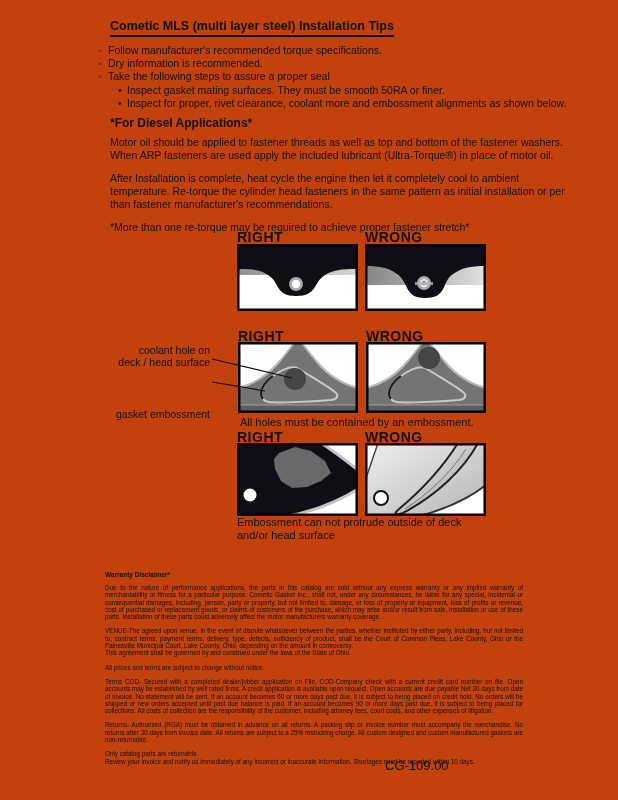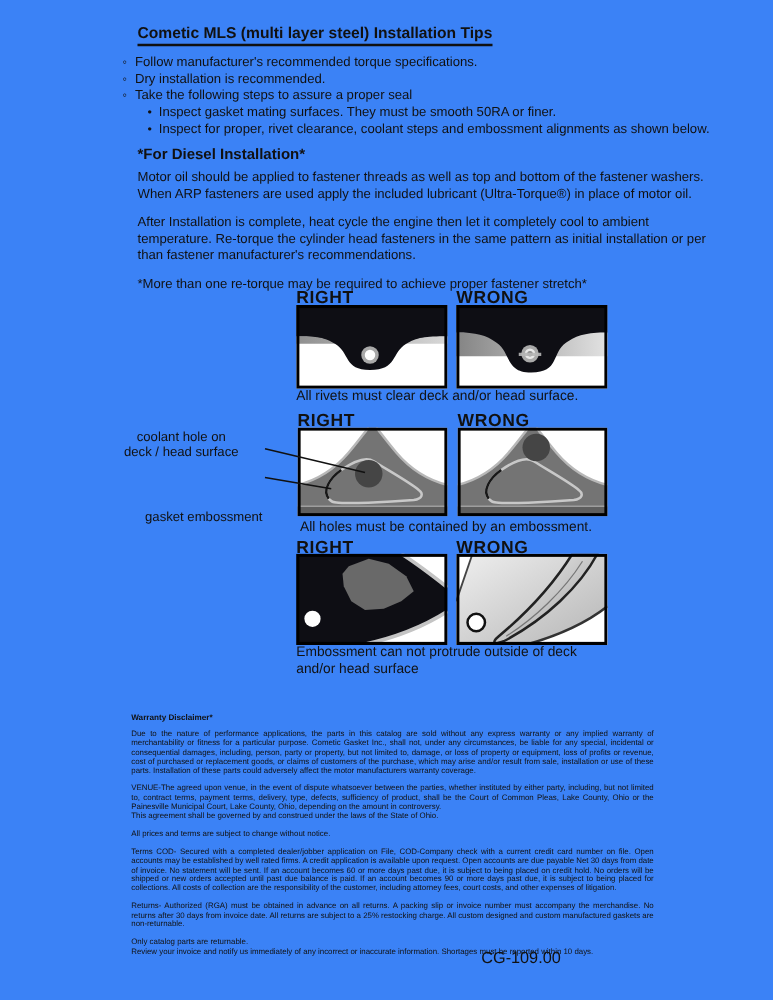--- a/index.html
+++ b/index.html
@@ -1,17 +1,17 @@
 <!DOCTYPE html>
 <html><head>
 <meta charset="utf-8">
 <style>
   html,body{margin:0;padding:0;background:#ffffff;}
   .page{
-    position:relative;width:618px;height:800px;background:#3b82f6;
+    position:relative;width:618px;height:800px;background:#c2410c;
     font-family:"Liberation Sans","DejaVu Sans",sans-serif;color:#111;
     overflow:hidden;
   }
   
   .title{
     position:absolute;left:110px;top:19px;margin:0;
     font-size:12.5px;font-weight:bold;letter-spacing:0;
     border-bottom:2px solid #111;padding-bottom:2px;display:inline-block;
   }
   
@@ -43,38 +43,38 @@
 
   <h1 class="title">Cometic MLS (multi layer steel) Installation Tips</h1>
 
   <div class="tips">
     <div class="tiprow">
       <span class="mk">◦</span>
       <span>Follow manufacturer's recommended torque specifications.</span>
     </div>
     <div class="tiprow">
       <span class="mk">◦</span>
-      <span>Dry installation is recommended.</span>
+      <span>Dry information is recommended.</span>
     </div>
     <div class="tiprow">
       <span class="mk">◦</span>
       <span>Take the following steps to assure a proper seal</span>
     </div>
     <div class="tiprow subrow">
       <span class="mk">•</span>
       <span>Inspect gasket mating surfaces.  They must be smooth 50RA or finer.</span>
     </div>
     <div class="tiprow subrow">
       <span class="mk">•</span>
-      <span>Inspect for proper, rivet clearance, coolant steps and embossment alignments as shown below.</span>
+      <span>Inspect for proper, rivet clearance, coolant more and embossment alignments as shown below.</span>
     </div>
   </div>
 
   <div class="diesel">
-    <h2>*For Diesel Installation*</h2>
+    <h2>*For Diesel Applications*</h2>
     <p>Motor oil should be applied to fastener threads as well as top and bottom of the fastener washers. When ARP fasteners are used apply the included lubricant (Ultra-Torque®) in place of motor oil.</p>
     <p>After Installation is complete, heat cycle the engine then let it completely cool to ambient temperature. Re-torque the cylinder head fasteners in the same pattern as initial installation or per than fastener manufacturer's recommendations.</p>
     <p>*More than one re-torque may be required to achieve proper fastener stretch*</p>
   </div>
 
   <div class="fig-h" style="left:237px;top:229px;">RIGHT</div>
   <div class="fig-h" style="left:365px;top:229px;">WRONG</div>
 
   <svg class="figsvg" style="left:237px;top:244px;" width="121" height="67" viewBox="0 0 121 67">
     <defs>
@@ -101,26 +101,25 @@
     <rect width="121" height="67" fill="#ffffff"></rect>
     <rect x="0" y="22" width="121" height="19" fill="url(#gB)"></rect>
     <path d="M0,0 H121 V22 C104,22 97,24 88,30 C76,38 83,54 60,54 C39,54 44,38 32,30 C24,24 16,22 0,22 Z" fill="#0e0e14"></path>
     <circle cx="59" cy="39" r="7" fill="#a9a9a9"></circle>
     <circle cx="59" cy="39" r="4.2" fill="#e8e8e8"></circle>
     <circle cx="59" cy="39" r="2.2" fill="#8c8c8c"></circle>
     <rect x="50" y="38.2" width="18" height="2.6" fill="#b5b5b5" opacity="0.9"></rect>
     <rect x="1.25" y="1.25" width="118.5" height="64.5" fill="none" stroke="#000" stroke-width="2.5"></rect>
   </svg>
 
-  <div class="figcap" style="left:237px;top:311px;">All rivets must clear deck and/or head surface.</div>
 
   <div class="fig-h" style="left:238px;top:328px;">RIGHT</div>
   <div class="fig-h" style="left:366px;top:328px;">WRONG</div>
 
-  <div class="lbl" style="right:408px;top:345px;width:130px;text-align:center;">
+  <div class="lbl" style="right:408px;top:345px;width:130px;">
     <div>coolant hole on</div>
     <div>deck / head surface</div>
   </div>
   <div class="lbl" style="right:408px;top:377px;width:130px;margin-top:32px;">gasket embossment</div>
 
   <svg class="figsvg" style="left:238px;top:342px;" width="120" height="71" viewBox="0 0 120 71">
     <rect width="120" height="71" fill="#ffffff"></rect>
     <path d="M0,71 L0,46 C16,42 30,33 41,20 C47,13 53,5 57,0 L63,0 C67,5 73,13 79,20 C90,33 104,42 120,46 L120,71 Z" fill="#747474"></path>
     <path d="M0,46 C16,42 30,33 41,20 C47,13 53,5 57,0" stroke="#b8b8b8" stroke-width="2" fill="none"></path>
     <path d="M63,0 C67,5 73,13 79,20 C90,33 104,42 120,46" stroke="#b8b8b8" stroke-width="2" fill="none"></path>

